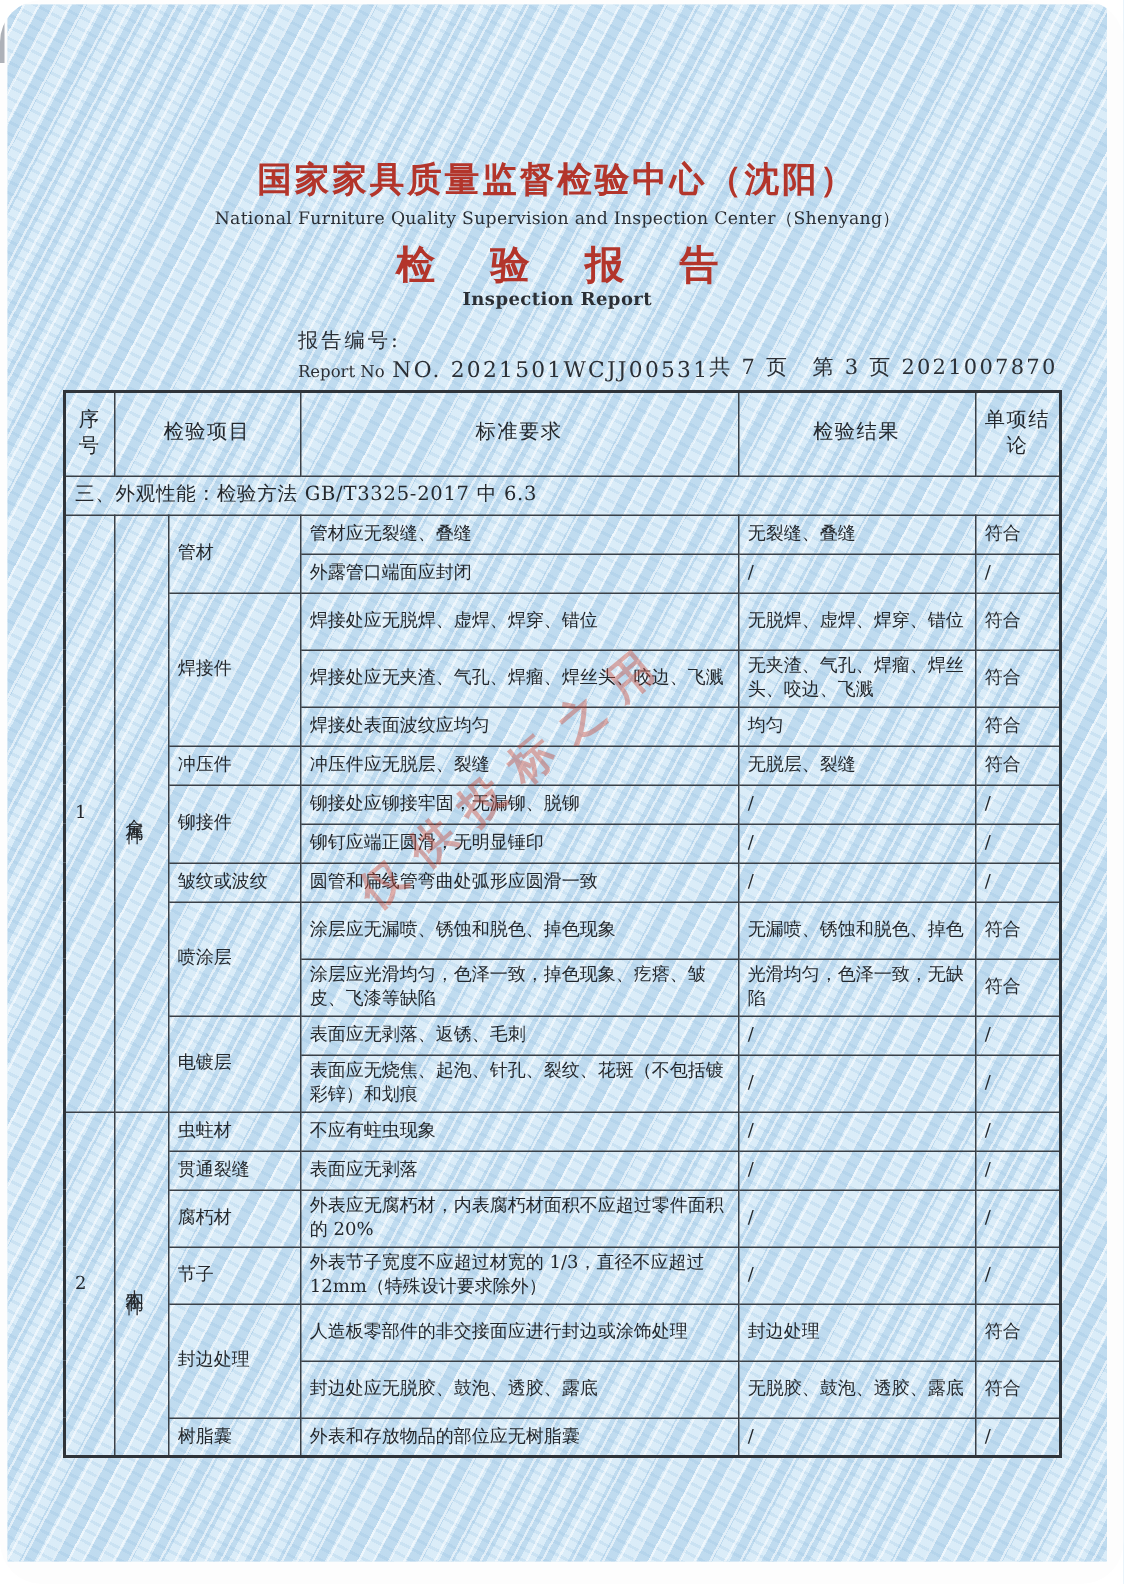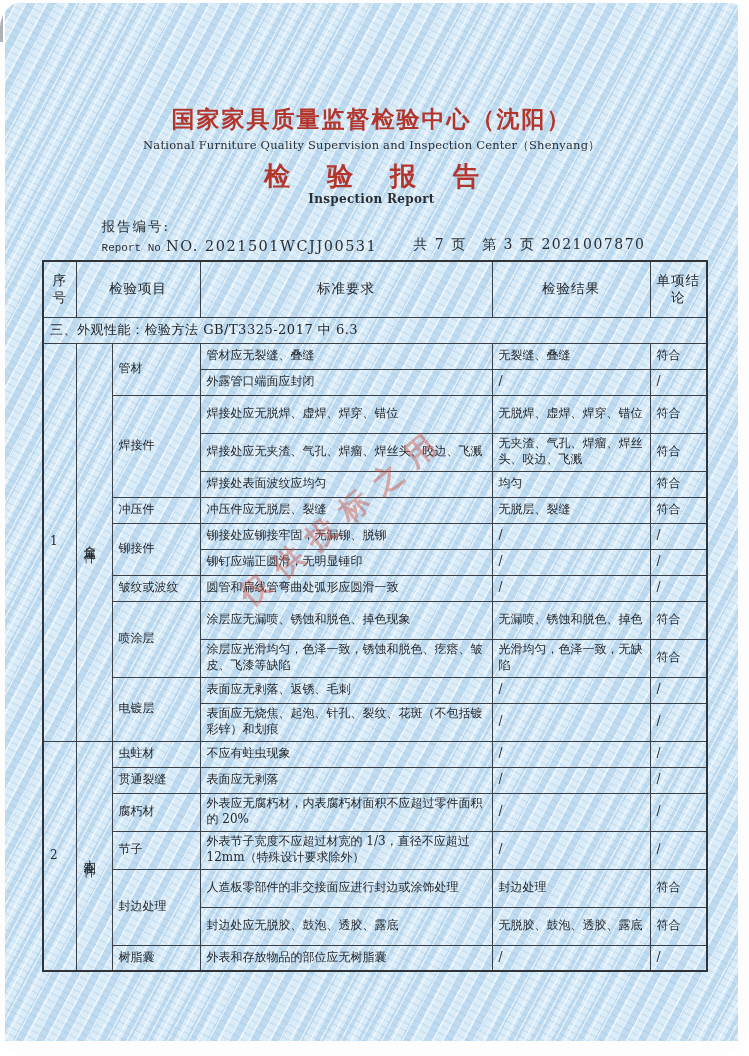--- a/index.html
+++ b/index.html
@@ -14,23 +14,23 @@
       repeating-linear-gradient(28deg,  rgba(140,185,220,0.20) 0 2px,  rgba(255,255,255,0) 2px 7px),
       repeating-linear-gradient(118deg, rgba(173,208,234,0.55) 0 9px,  rgba(222,239,250,0.55) 9px 19px);
   }
   .edge-smudge{position:absolute;left:0;top:8px;width:3px;height:34px;background:#6b7280;opacity:.55;}
   .content{position:relative;width:100%;height:100%;}
   .header{padding-top:101px;text-align:center;color:#b3352b;}
   .title-cn{font-size:23px;font-weight:bold;letter-spacing:2px;}
   .title-en{font-size:11.5px;color:#2b2f35;margin-top:3px;letter-spacing:0.2px;}
   .report-title-cn{font-size:26px;font-weight:bold;letter-spacing:14px;margin-top:6px;text-indent:14px;}
   .report-title-en{font-size:12px;font-weight:bold;color:#2b2f35;margin-top:-2px;letter-spacing:0.3px;}
-  .meta{display:flex;justify-content:center;align-items:flex-end;margin:12px 33px 0 37px;color:#2b2f35;gap:36px;}
+  .meta{display:flex;justify-content:flex-end;align-items:flex-end;margin:12px 33px 0 37px;color:#2b2f35;}
   .meta-left .label-cn{font-size:13.5px;letter-spacing:2px;}
-  .meta-left .label-en{font-size:11px;display:inline-block;margin-top:4px;font-family:Liberation Mono, monospace;}
+  .meta-left .label-en{font-size:11px;display:inline-block;margin-top:4px;}
   .meta-left .no-value{font-size:14.5px;letter-spacing:1.5px;}
   .meta-right{font-size:14px;letter-spacing:1.5px;padding-bottom:1px;}
   table.report{
     margin:5px 42px 0 37px;border-collapse:collapse;table-layout:fixed;width:664px;
     color:#24282d;
   }
   table.report td,table.report th{
     border:1px solid #3a4047;padding:2px 6px;font-weight:normal;
     font-size:12px;line-height:1.3;vertical-align:middle;text-align:left;
     overflow:hidden;
@@ -156,21 +156,21 @@
             <td>/</td>
           </tr>
 
           <tr class="d">
             <td rowspan="2">喷涂层</td>
             <td>涂层应无漏喷、锈蚀和脱色、掉色现象</td>
             <td>无漏喷、锈蚀和脱色、掉色</td>
             <td>符合</td>
           </tr>
           <tr class="d">
-            <td>涂层应光滑均匀，色泽一致，锈蚀和脱色、疙瘩、皱皮、飞漆等缺陷</td>
+            <td>涂层应光滑均匀，色泽一致，掉色现象、疙瘩、皱皮、飞漆等缺陷</td>
             <td>光滑均匀，色泽一致，无缺陷</td>
             <td>符合</td>
           </tr>
 
           <tr class="s">
             <td rowspan="2">电镀层</td>
             <td>表面应无剥落、返锈、毛刺</td>
             <td>/</td>
             <td>/</td>
           </tr>

